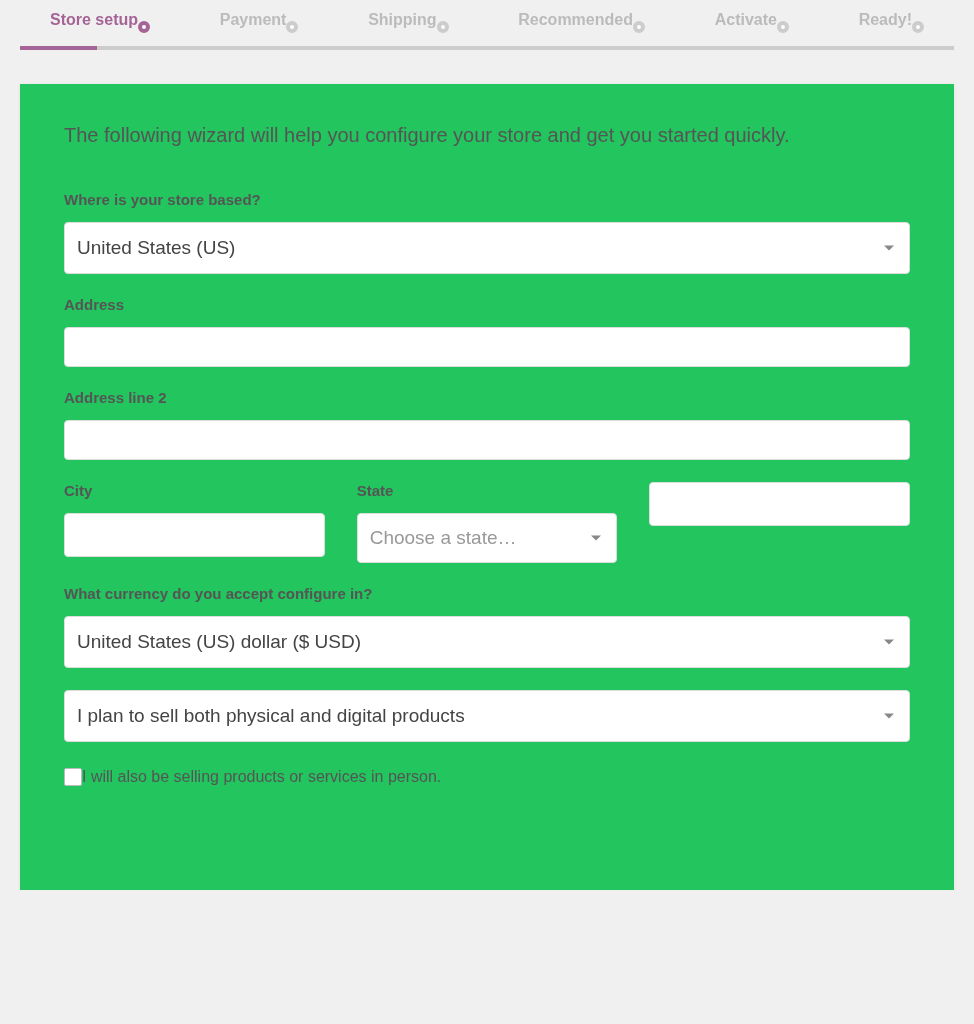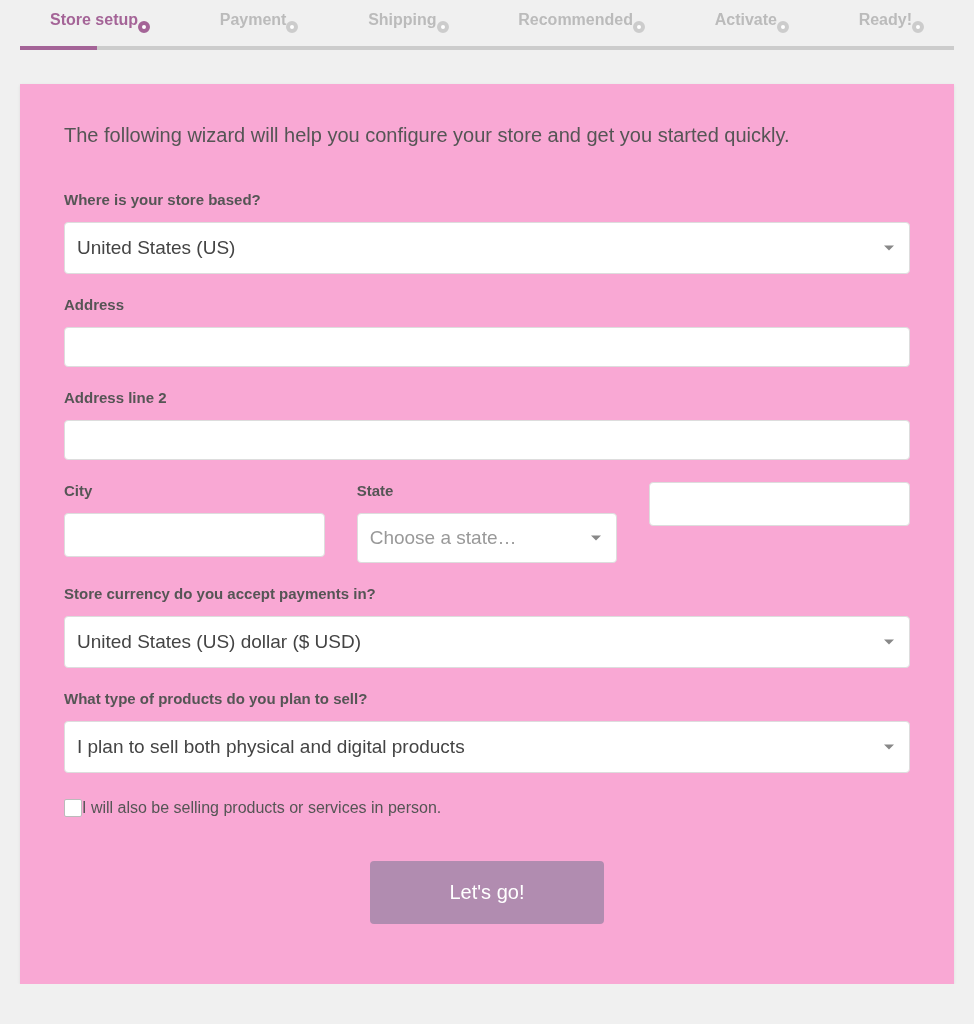--- a/index.html
+++ b/index.html
@@ -60,21 +60,21 @@
       width: 12px;
       height: 12px;
       border-radius: 50%;
       background: #fff;
       border: 4px solid #ccc;
     }
     .step.active .step-dot {
       border-color: #a46497;
     }
     .card {
-      background: #f9a8d4;
+      background: #22c55e;
       margin: 30px 20px 0 20px;
       padding: 40px 44px 60px 44px;
       box-shadow: 0 1px 3px rgba(0,0,0,0.08);
     }
     .intro {
       font-size: 20px;
       color: #555;
       margin-bottom: 44px;
     }
     .field-group {
@@ -246,42 +246,38 @@
             <span class="caret"></span>
           </div>
         </div>
       </div>
       <div class="col">
         <input type="text" class="text-input tall" value="" style="">
       </div>
     </div>
 
     <div class="field-group">
-      <label class="field-label">Store currency do you accept payments in?</label>
+      <label class="field-label">What currency do you accept configure in?</label>
       <div class="select-wrap">
         <div class="select-control">
           <span>United States (US) dollar ($ USD)</span>
           <span class="caret"></span>
         </div>
       </div>
     </div>
 
     <div class="field-group">
-      <label class="field-label">What type of products do you plan to sell?</label>
       <div class="select-wrap">
         <div class="select-control">
           <span>I plan to sell both physical and digital products</span>
           <span class="caret"></span>
         </div>
       </div>
     </div>
 
     <div class="checkbox-row">
       <div class="checkbox"></div>
       <span class="checkbox-label">I will also be selling products or services in person.</span>
     </div>
 
-    <div class="button-row">
-      <button class="primary-button">Let's go!</button>
-    </div>
 
   </div>
 </div>
 
 </body></html>

